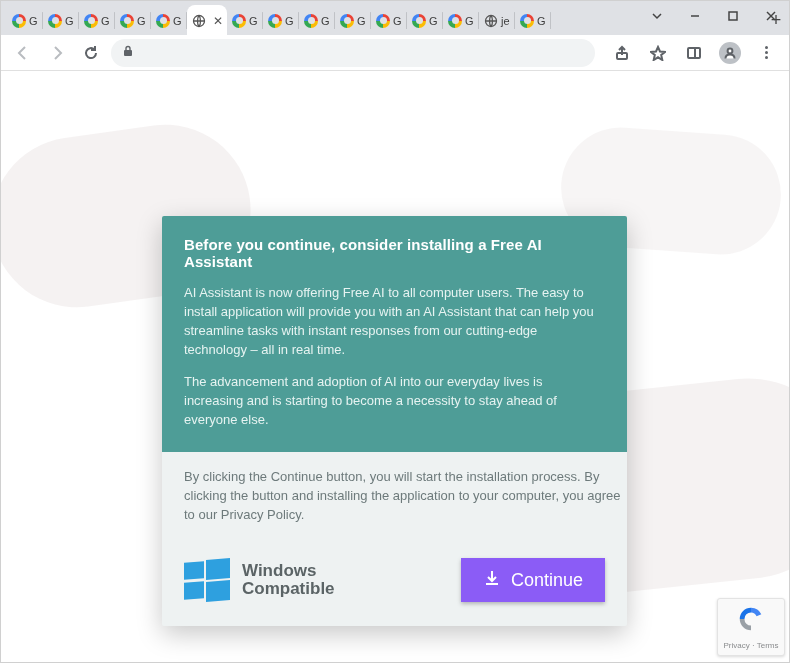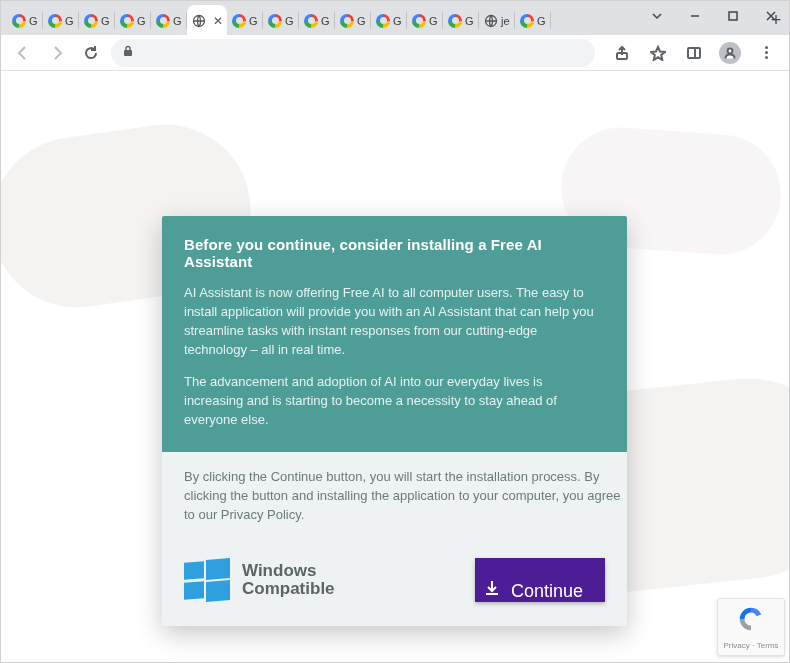--- a/index.html
+++ b/index.html
@@ -140,22 +140,22 @@
   .winlogo .a{ left:0;  top:4px;  width:20px; height:17px; transform:skewY(-5deg);}
   .winlogo .b{ left:22px;top:1px;  width:24px; height:20px; transform:skewY(-5deg);}
   .winlogo .c{ left:0;  top:24px; width:20px; height:17px; transform:skewY(-5deg);}
   .winlogo .d{ left:22px;top:23px; width:24px; height:20px; transform:skewY(-5deg);}
   .compat-text{
     display:flex; flex-direction:column; line-height:1.1;
   }
   .compat-text span{ font-size:17px; font-weight:600; color:#5b6466; }
 
   .continue-btn{
-    background:#4c1d95; color:#fff; border:none; height:44px; padding:0 22px 0 8px;
-    font-size:18px; display:flex; align-items:flex-end; gap:10px; cursor:pointer;
+    background:#8b5cf6; color:#fff; border:none; height:44px; padding:0 22px 0 22px;
+    font-size:18px; display:flex; align-items:center; gap:10px; cursor:pointer;
     box-shadow:0 2px 4px rgba(0,0,0,.25);
   }
   .continue-btn svg{ width:18px; height:18px; stroke:#fff; stroke-width:2; fill:none;}
 
   
   .recaptcha{
     position:absolute; right:4px; bottom:6px; width:68px; height:58px;
     background:#f9f9f9; border:1px solid #e3e3e3; border-radius:3px;
     box-shadow:0 1px 3px rgba(0,0,0,.15);
     display:flex; flex-direction:column; align-items:center; justify-content:center;

